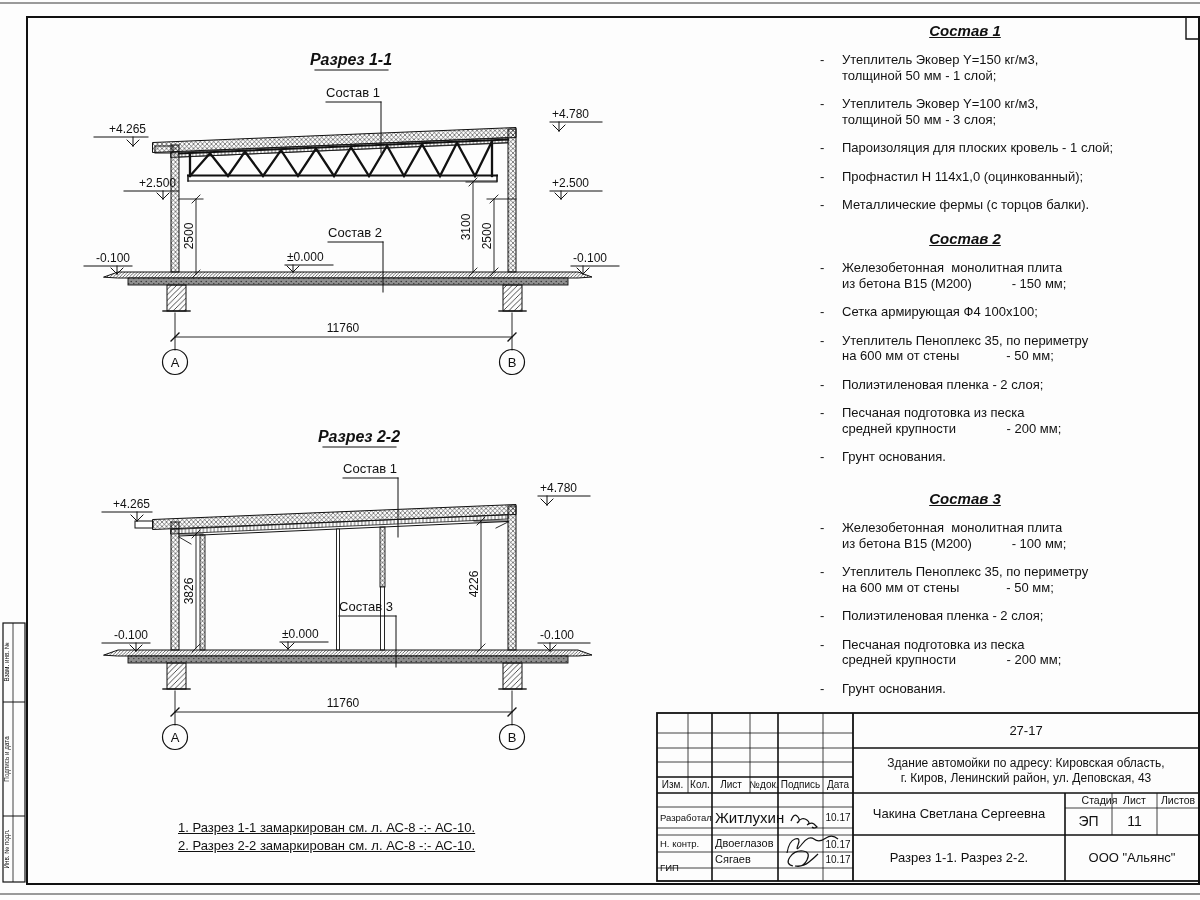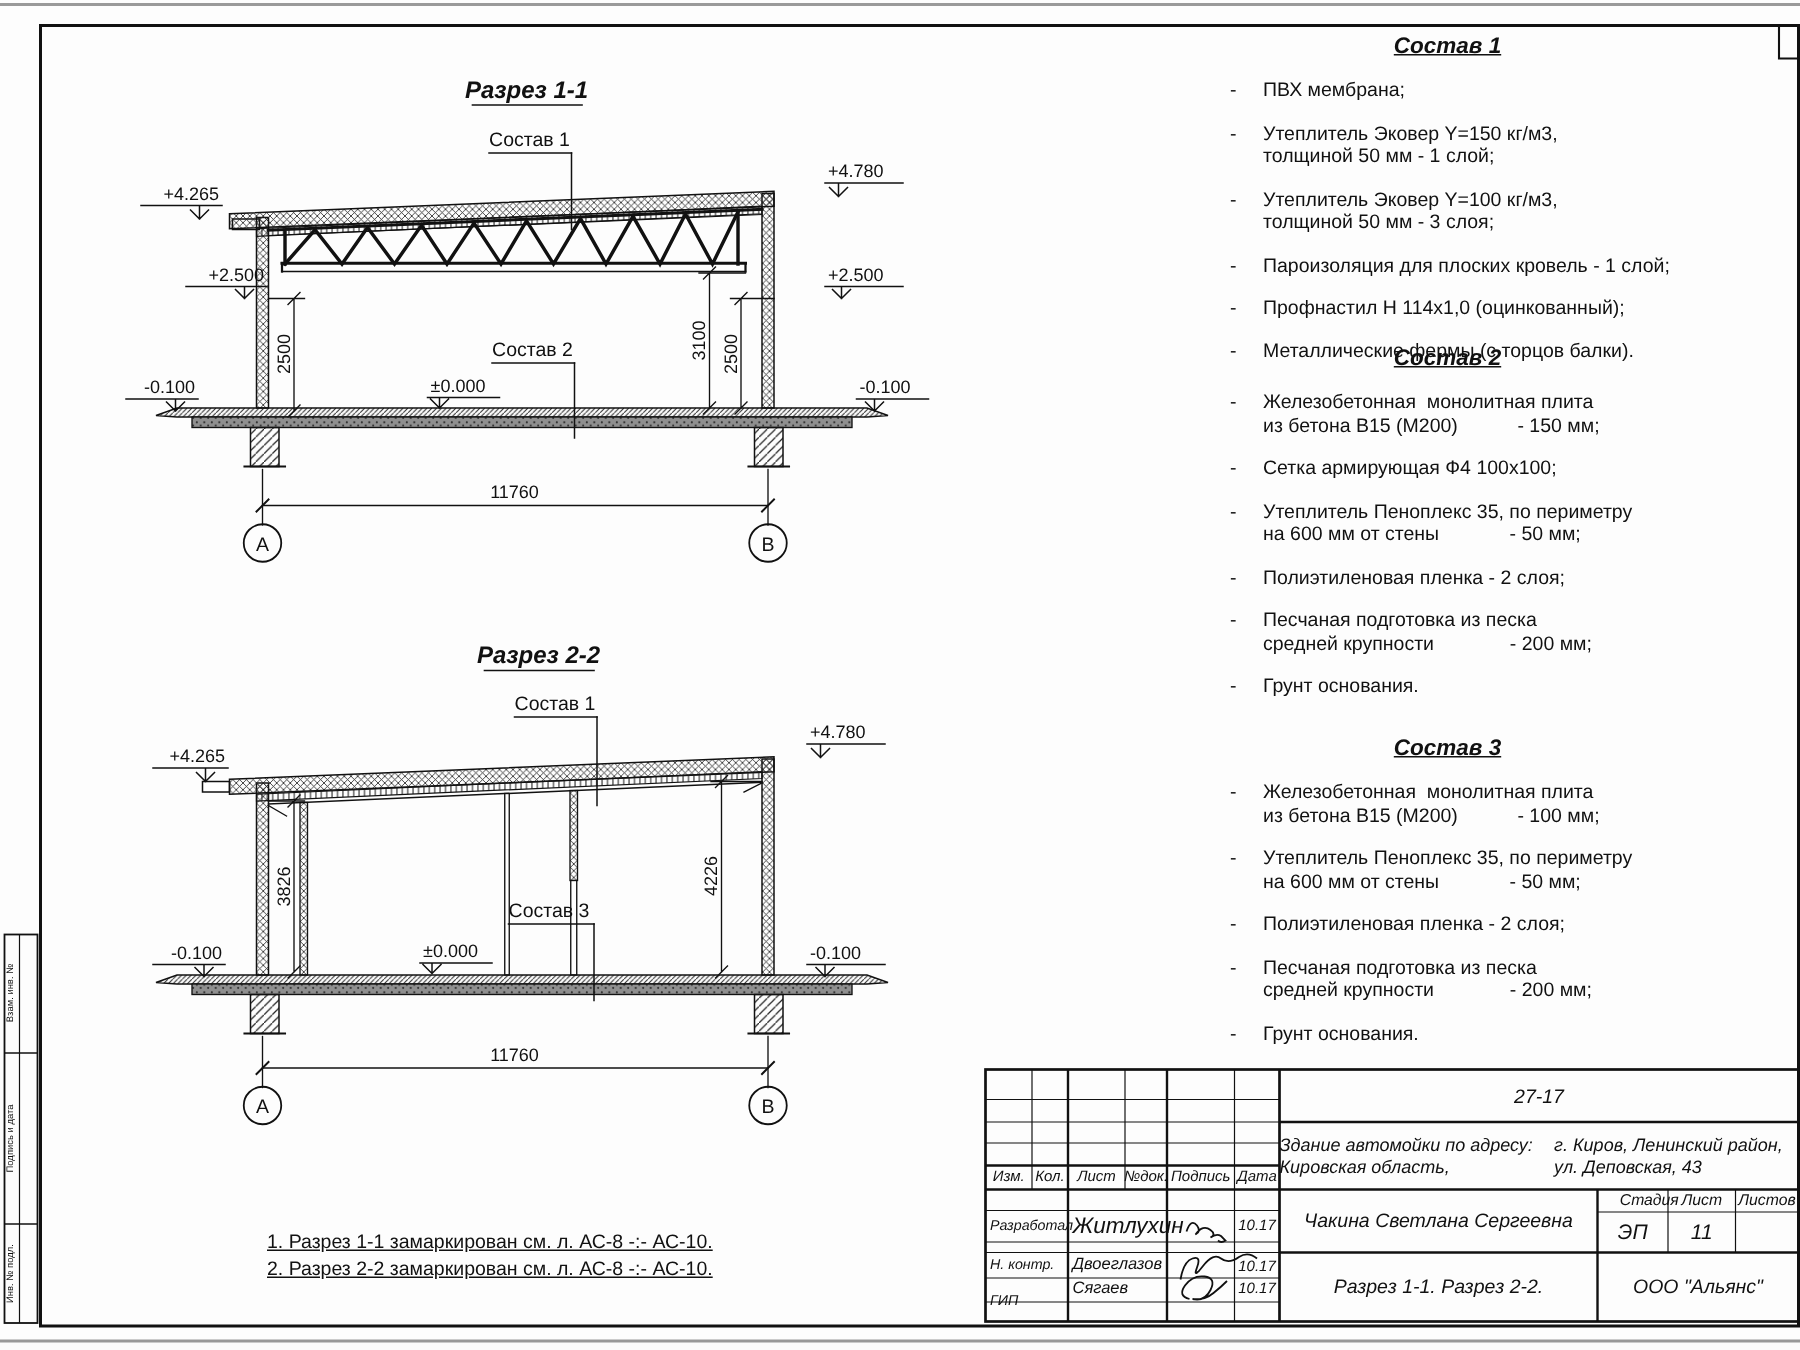--- a/index.html
+++ b/index.html
@@ -13,21 +13,21 @@
   .comp h3{margin:0 0 13px 0;text-align:center;font-size:15px;font-style:italic;font-weight:bold;
            text-decoration:underline;}
   .comp ul{list-style:none;margin:0;padding:0;}
   .comp li{position:relative;padding-left:30px;margin-bottom:13px;font-size:13px;
            line-height:15.5px;white-space:pre-wrap;}
   .comp li::before{content:"-";position:absolute;left:8px;top:0;}
   
   .notes{position:absolute;left:178px;top:819px;font-size:13px;line-height:18px;text-decoration:underline;}
   
   .tb{position:absolute;display:flex;align-items:center;justify-content:center;
-      text-align:left;line-height:1.2;font-style:italic;}
+      text-align:right;line-height:1.2;}
   .tb.left{justify-content:flex-start;}
 </style>
 </head>
 <body>
 
 <div class="paper-edge" style="top:2px"></div>
 <div class="paper-edge" style="top:893px"></div>
 
 <svg class="abs" style="left:0;top:0" width="1200" height="900" viewBox="0 0 1200 900">
   <defs>
@@ -251,21 +251,20 @@
   <g stroke="#111" fill="none" stroke-width="1.2">
     <path d="M791 821 q3 -9 7 -4 q3 4 -1 6 q5 -7 10 -3 q4 3 0 5 q4 -3 7 -1 l3 3 q-3 2 -5 0"></path>
     <path d="M787 853 q2 -12 8 -14 q6 -2 3 6 q-3 8 4 -1 q7 -9 12 -5 q5 4 12 -1 q6 -4 12 1"></path>
     <path d="M793 866 q-8 -2 -3 -9 q5 -7 13 -6 q8 1 4 9 q-4 8 -12 6 q8 1 14 -4 q5 -4 9 -8"></path>
   </g>
 </svg>
 
 <div class="comp" style="top:22px">
   <h3>Состав 1</h3>
   <ul>
-    <li>ПВХ мембрана;</li>
     <li>Утеплитель Эковер Y=150 кг/м3,
 толщиной 50 мм - 1 слой;</li>
     <li>Утеплитель Эковер Y=100 кг/м3,
 толщиной 50 мм - 3 слоя;</li>
     <li>Пароизоляция для плоских кровель - 1 слой;</li>
     <li>Профнастил Н 114х1,0 (оцинкованный);</li>
     <li>Металлические фермы (с торцов балки).</li>
   </ul>
 </div>
 <div class="comp" style="top:230px">
@@ -295,21 +294,21 @@
     <li>Грунт основания.</li>
   </ul>
 </div>
 
 <div class="notes">
   <div>1. Разрез 1-1 замаркирован см. л. АС-8 -:- АС-10.</div>
   <div>2. Разрез 2-2 замаркирован см. л. АС-8 -:- АС-10.</div>
 </div>
 
 <div class="tb" style="left:853px;top:713px;width:346px;height:35px;font-size:13px">27-17</div>
-<div class="tb" style="left:853px;top:748px;width:346px;height:45px;font-size:12px;">
+<div class="tb" style="left:853px;top:748px;width:346px;height:45px;font-size:12px;flex-direction:column">
   <div>Здание автомойки по адресу: Кировская область,</div>
   <div>г. Киров, Ленинский район, ул. Деповская, 43</div>
 </div>
 <div class="tb" style="left:853px;top:793px;width:212px;height:42px;font-size:13px">Чакина Светлана Сергеевна</div>
 <div class="tb" style="left:1065px;top:793px;width:69px;height:15px;font-size:10.5px">Стадия</div>
 <div class="tb" style="left:1112px;top:793px;width:45px;height:15px;font-size:10.5px">Лист</div>
 <div class="tb" style="left:1157px;top:793px;width:42px;height:15px;font-size:10.5px">Листов</div>
 <div class="tb" style="left:1065px;top:808px;width:47px;height:27px;font-size:14px">ЭП</div>
 <div class="tb" style="left:1112px;top:808px;width:45px;height:27px;font-size:14px">11</div>
 <div class="tb" style="left:1157px;top:808px;width:42px;height:27px;font-size:14px"></div>

